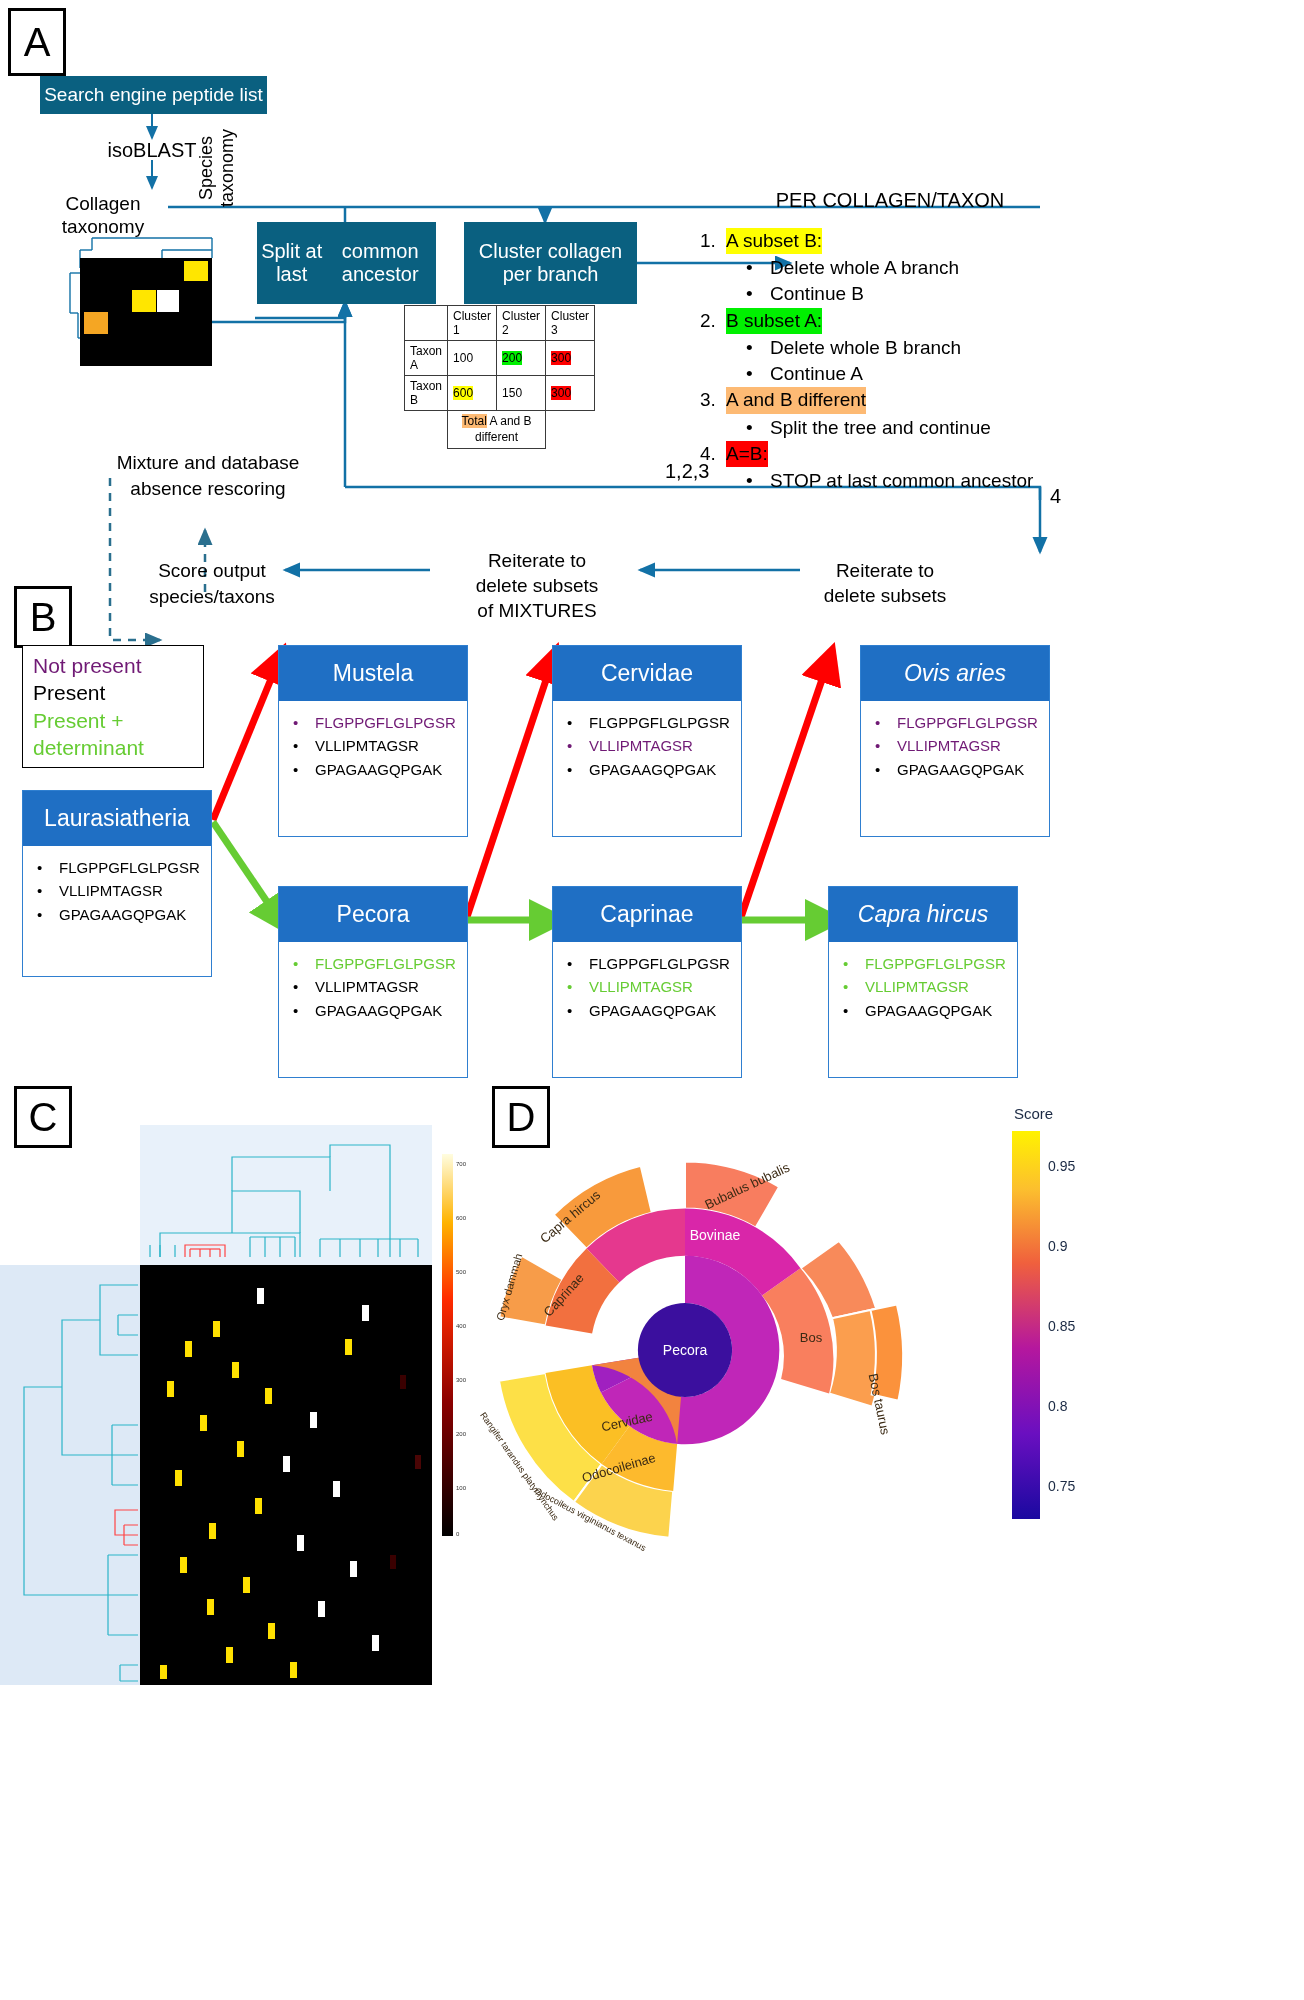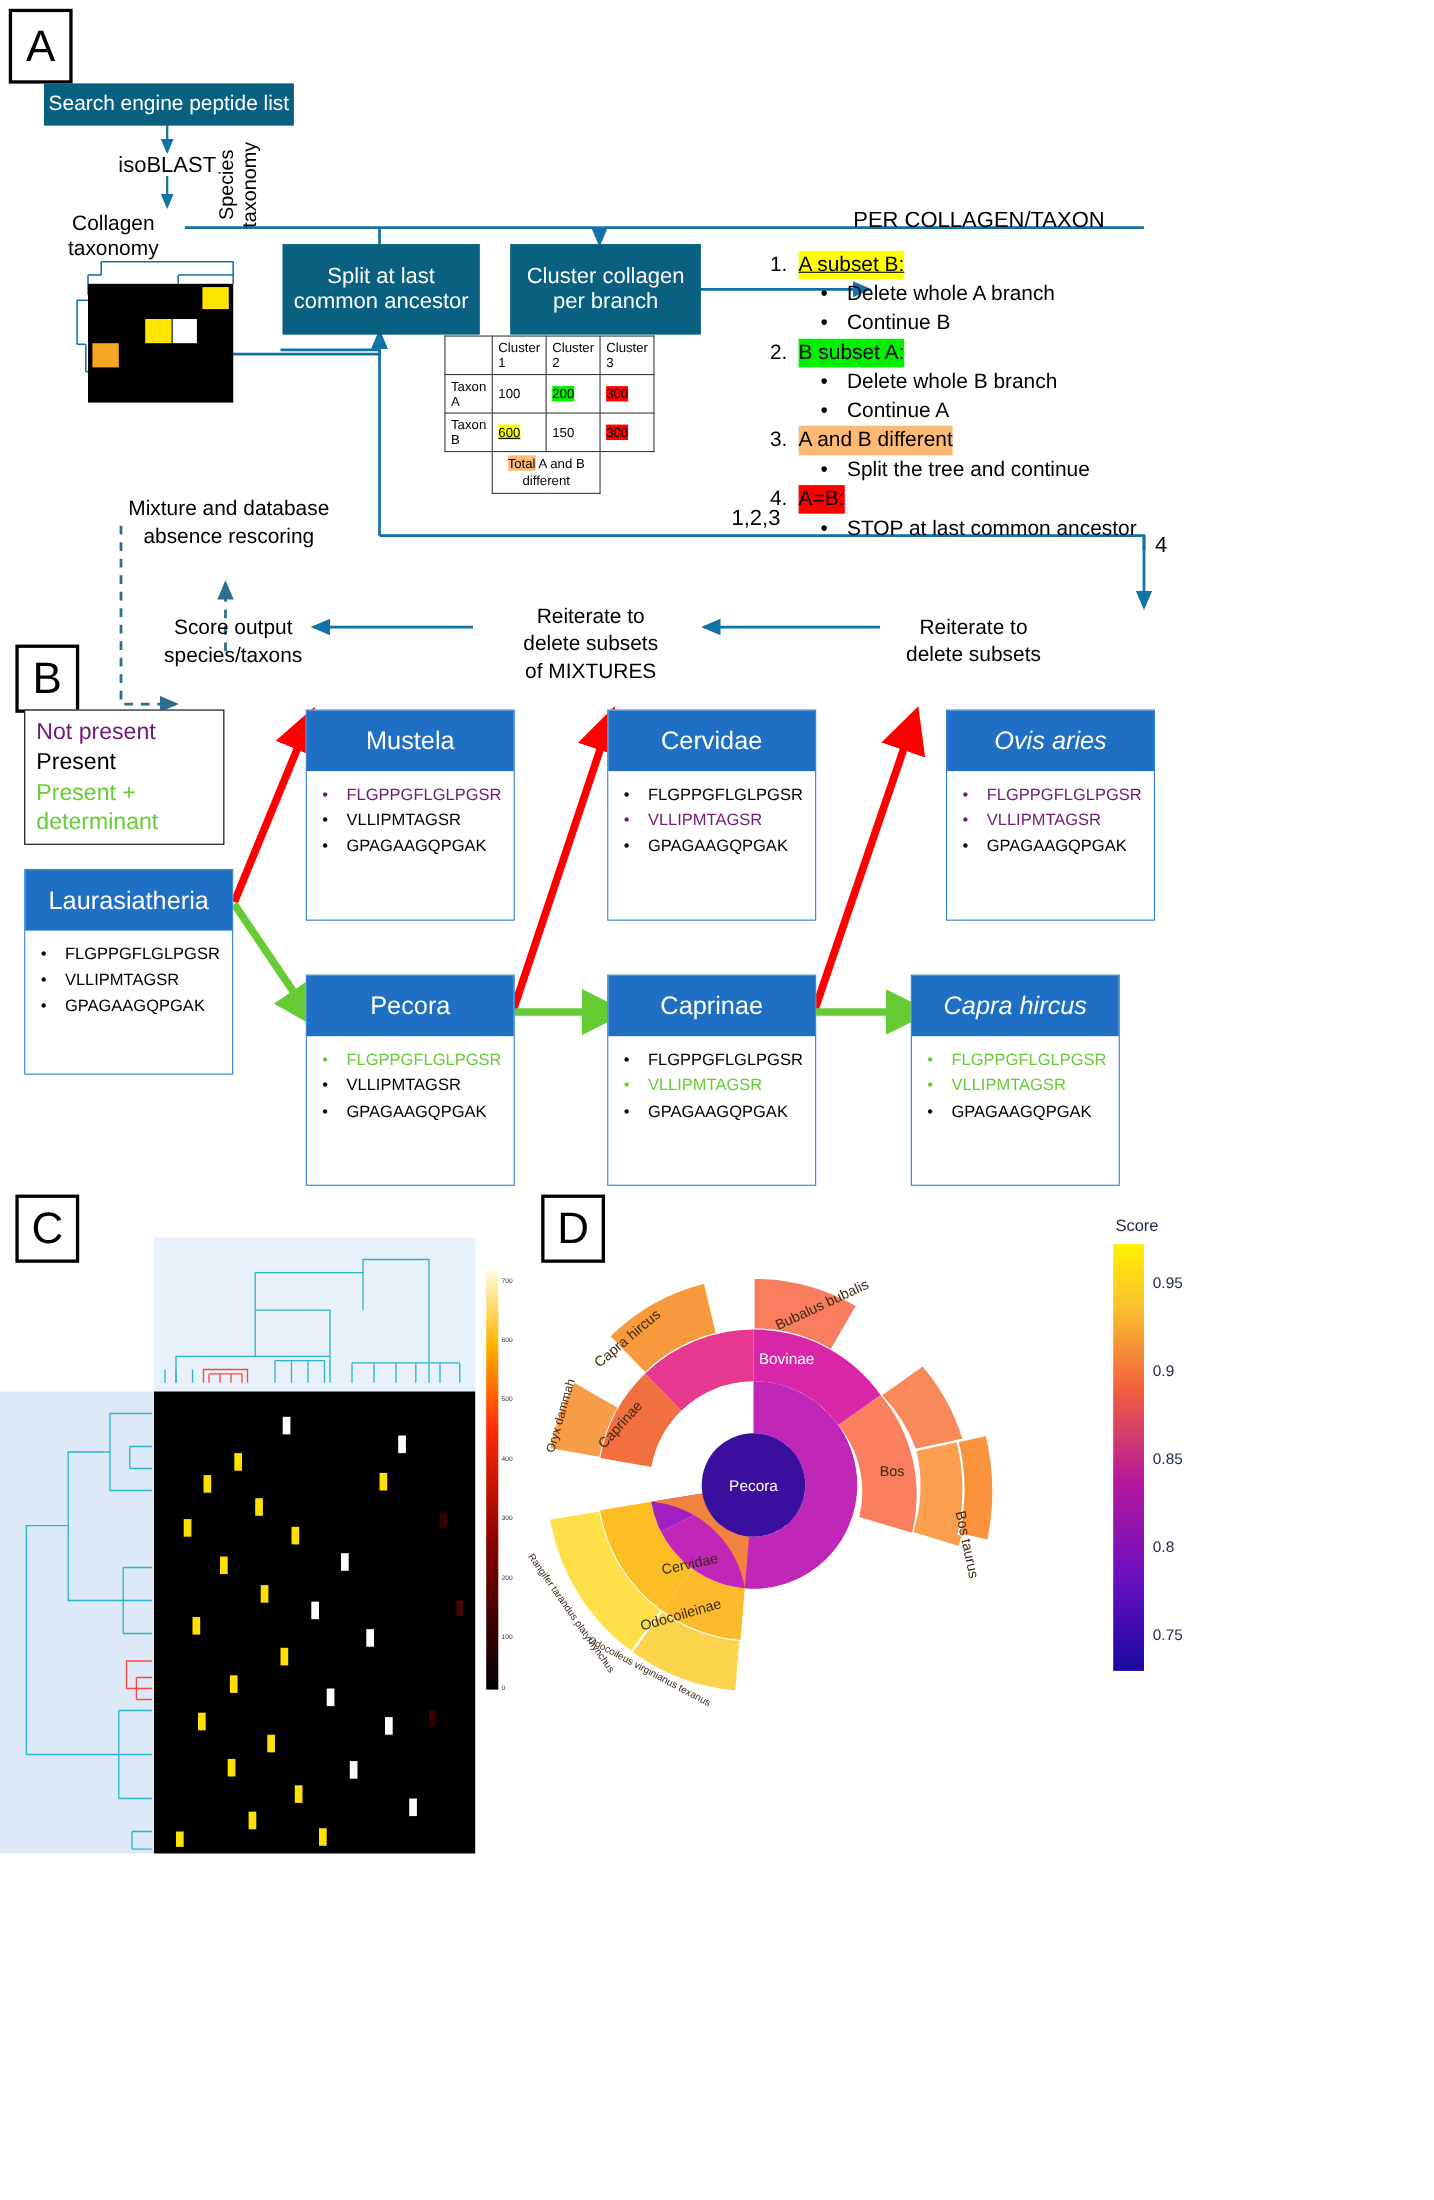--- a/index.html
+++ b/index.html
@@ -8,21 +8,21 @@
   .abs{position:absolute;}
   .panel-letter{border:3px solid #000;background:#fff;display:flex;align-items:center;
       justify-content:center;font-size:40px;font-family:"Liberation Sans",sans-serif;}
   .tealbox{background:#0a6080;color:#fff;border:1px solid #0a6080;display:flex;
       align-items:center;justify-content:center;text-align:center;line-height:1.15;}
   .plain{font-size:19px;line-height:1.2;text-align:center;}
   svg{position:absolute;left:0;top:0;overflow:visible;}
   .tbl{border-collapse:collapse;font-size:12px;}
   .tbl td{border:1px solid #3a3a3a;padding:3px 5px;height:26px;vertical-align:middle;}
   .tbl td.nob{border:none;}
-  .hl-y{background:#ffff00;text-decoration:underline;}
+  .hl-y{background:#ffff00;}
   .hl-g{background:#00f000;}
   .hl-r{background:#ff0000;}
   .hl-c{background:#fdba74;}
   .numlist{font-size:19px;line-height:1.38;}
   .numlist .li{display:flex;margin-bottom:1px;}
   .numlist .num{width:26px;flex:none;}
   .numlist .sub{margin-left:46px;display:flex;}
   .numlist .bul{width:24px;flex:none;text-align:left;}
   
   .bnode{position:absolute;border:1px solid #2f7fd0;background:#fff;}
@@ -116,21 +116,21 @@
     <rect x="70" y="62" width="24" height="22" fill="#ffe600"></rect>
     <rect x="95" y="62" width="22" height="22" fill="#ffffff"></rect>
     <rect x="22" y="84" width="24" height="22" fill="#f5a623"></rect>
   </svg>
 </div>
 <div class="abs" style="left:196px;top:238px;width:140px;font-size:18px;
             transform:rotate(-90deg);transform-origin:0 0;text-align:center;">
   <span>Species taxonomy</span>
 </div>
 
-<div class="abs tealbox" style="left:257px;top:222px;width:177px;height:80px;font-size:20px;flex-direction:column;">
+<div class="abs tealbox" style="left:257px;top:222px;width:177px;height:80px;font-size:20px;justify-content:flex-end;">
   <span>Split at last</span>
   <span>common ancestor</span>
 </div>
 
 <div class="abs tealbox" style="left:464px;top:222px;width:171px;height:80px;font-size:20px;flex-direction:column;">
   <span>Cluster collagen</span>
   <span>per branch</span>
 </div>
 
 <div class="abs plain" style="left:740px;top:188px;width:300px;font-size:20px;">

